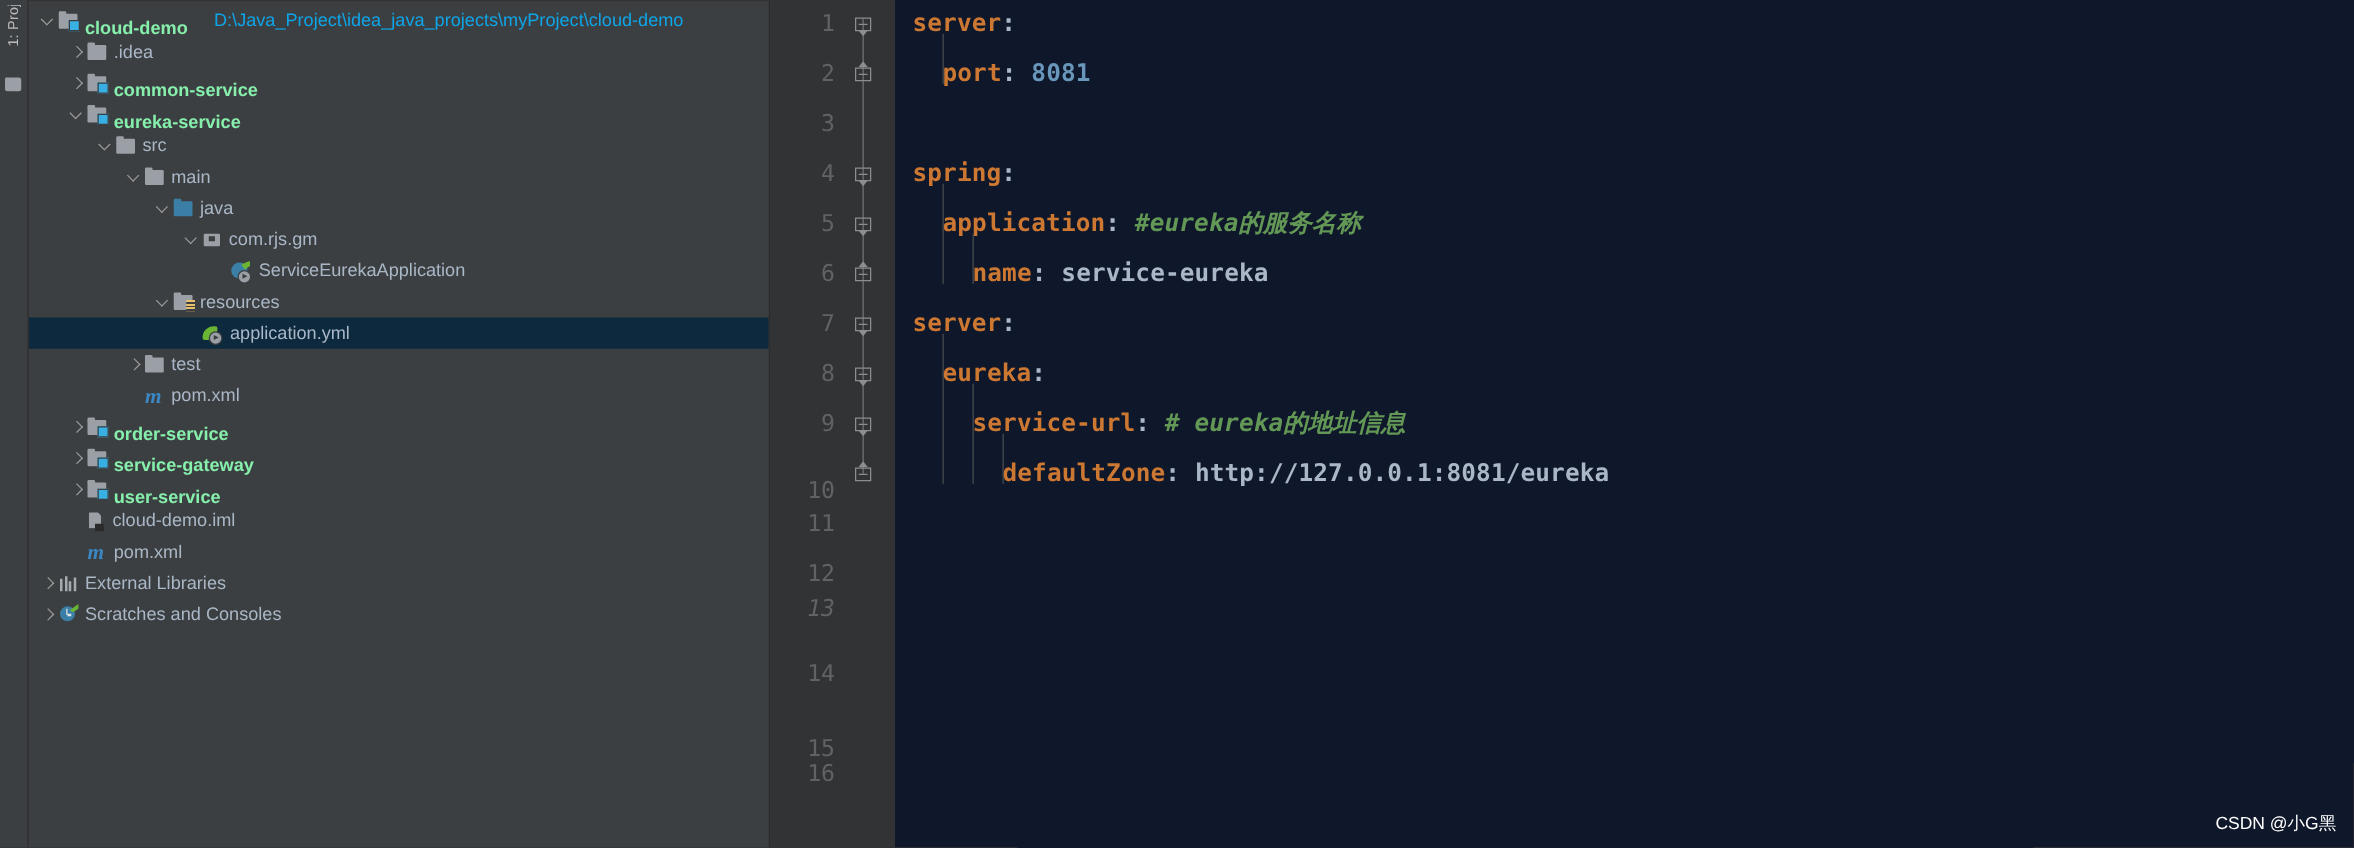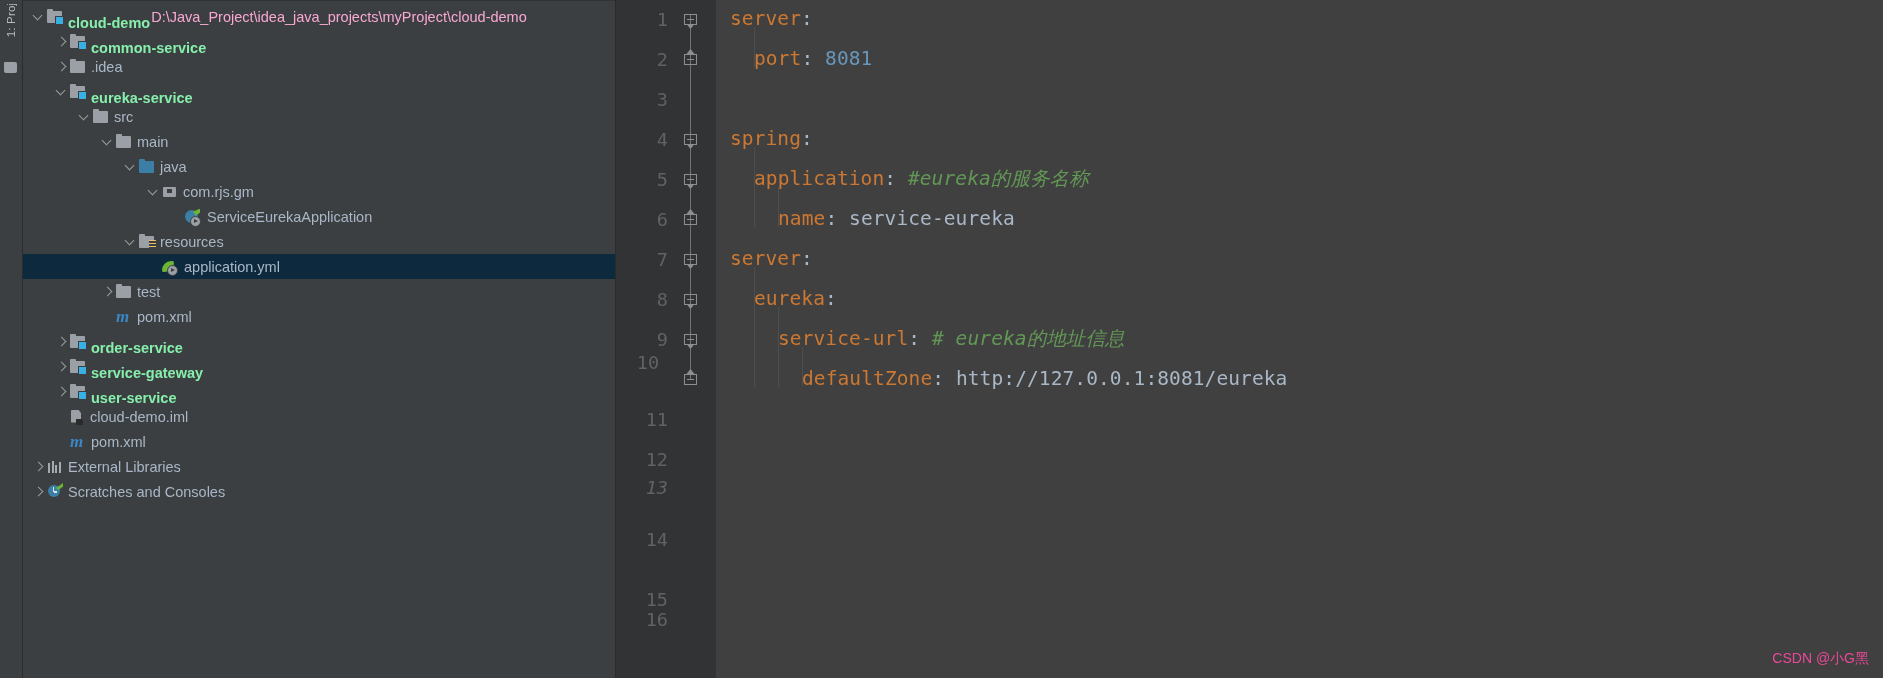--- a/index.html
+++ b/index.html
@@ -231,21 +231,21 @@
   .ic-scratch .circ::before{
     content:""; position:absolute; left:5.5px; top:6px; width:3.5px; height:1.6px; background:#dfe6ea;
   }
   .ic-scratch .pen{
     position:absolute; right:0px; top:-1px; width:7px;height:7px;background:#6bb535;
     clip-path: polygon(100% 0, 100% 55%, 30% 100%, 0 70%);
   }
 
   .lbl { color:#a9b7c6; }
   .lbl.bold { font-weight: bold; color:#86efac;margin-top:12px; }
-  .path { color:#f9a8d4; font-size:14.5px; margin-left:1px; }
+  .path { color:#0ea5e9; font-size:14.5px; margin-left:21px; }
 
   
   .editor {
     flex: 1 1 auto;
     background: #2b2b2b;
     position: relative;
     overflow: hidden;
     display: flex;
   }
   .gutter {
@@ -288,22 +288,23 @@
   }
   .fold-marker.bot .tip{
     position:absolute; left:3.5px; top:-4px; width:8px; height:5px;
     background:#8b8f91;
     clip-path: polygon(50% 0,100% 100%,0 100%);
   }
 
   .code-area {
     flex: 1 1 auto;
     position: relative;
-    background: #404040;
+    background: #0f172a;
     padding-left: 14px;
+    font-weight: bold;
   }
   .codeline {
     position: absolute;
     left: 14px;
     white-space: pre;
     font-family: "DejaVu Sans Mono", monospace;
     font-size: 19.5px;
     line-height: 20px;
     letter-spacing: .1px;
   }
@@ -314,21 +315,21 @@
   .cmt { color: #629755; font-style: italic; }
 
   .indent-guide {
     position:absolute; width:1px; background:#4b4f51;
   }
 
   .watermark {
     position: absolute;
     right: 14px; bottom: 10px;
     font-size: 14px;
-    color: #ec4899;
+    color: #ffffff;
     font-family: "Liberation Sans", sans-serif;
   }
   .top-divider {
     position:absolute; left:0; right:0; top:0; height:1px; background:#323232;
   }
 </style>
 </head>
 <body>
 
 <div id="app">
@@ -349,33 +350,33 @@
           <span class="ic ic-module">
             <span class="f"></span>
             <span class="badge"></span>
           </span>
           <span class="lbl bold">cloud-demo</span>
           <span class="path">D:\Java_Project\idea_java_projects\myProject\cloud-demo</span>
         </div>
         <div class="row">
           <span style="display: inline-block; flex: 0 0 31px; height: 1px;"></span>
           <span class="arrow collapsed"></span>
+          <span class="ic ic-folder">
+            <span class="f"></span>
+          </span>
+          <span class="lbl">.idea</span>
+        </div>
+        <div class="row">
+          <span style="display: inline-block; flex: 0 0 31px; height: 1px;"></span>
+          <span class="arrow collapsed"></span>
           <span class="ic ic-module">
             <span class="f"></span>
             <span class="badge"></span>
           </span>
           <span class="lbl bold">common-service</span>
-        </div>
-        <div class="row">
-          <span style="display: inline-block; flex: 0 0 31px; height: 1px;"></span>
-          <span class="arrow collapsed"></span>
-          <span class="ic ic-folder">
-            <span class="f"></span>
-          </span>
-          <span class="lbl">.idea</span>
         </div>
         <div class="row">
           <span style="display: inline-block; flex: 0 0 31px; height: 1px;"></span>
           <span class="arrow expanded"></span>
           <span class="ic ic-module">
             <span class="f"></span>
             <span class="badge"></span>
           </span>
           <span class="lbl bold">eureka-service</span>
         </div>
@@ -566,21 +567,21 @@
         </div>
     <div class="lnum" style="top: 9px;">1</div>
         <div class="lnum" style="top: 49px;">2</div>
         <div class="lnum" style="top: 89px;">3</div>
         <div class="lnum" style="top: 129px;">4</div>
         <div class="lnum" style="top: 169px;">5</div>
         <div class="lnum" style="top: 209px;">6</div>
         <div class="lnum" style="top: 249px;">7</div>
         <div class="lnum" style="top: 289px;">8</div>
         <div class="lnum" style="top: 329px;">9</div>
-        <div class="lnum" style="top: 352px; text-align: center;">10</div>
+        <div class="lnum" style="top: 382px;">10</div>
         <div class="lnum" style="top: 409px;">11</div>
         <div class="lnum" style="top: 449px;">12</div>
         <div class="lnum" style="top: 477px; font-style: italic;">13</div>
         <div class="lnum" style="top: 529px;">14</div>
         <div class="lnum" style="top: 569px; margin-top: 20px;">15</div>
         <div class="lnum" style="top: 609px;">16</div>
       </div>
     <div class="code-area" id="codearea">
         <div class="codeline" style="top: 9px; left: 14px;"><span class="k">server</span><span class="p">:</span></div>
         <div class="codeline" style="top: 49px; left: 38px;"><span class="k">port</span><span class="p">: </span><span class="num">8081</span></div>

